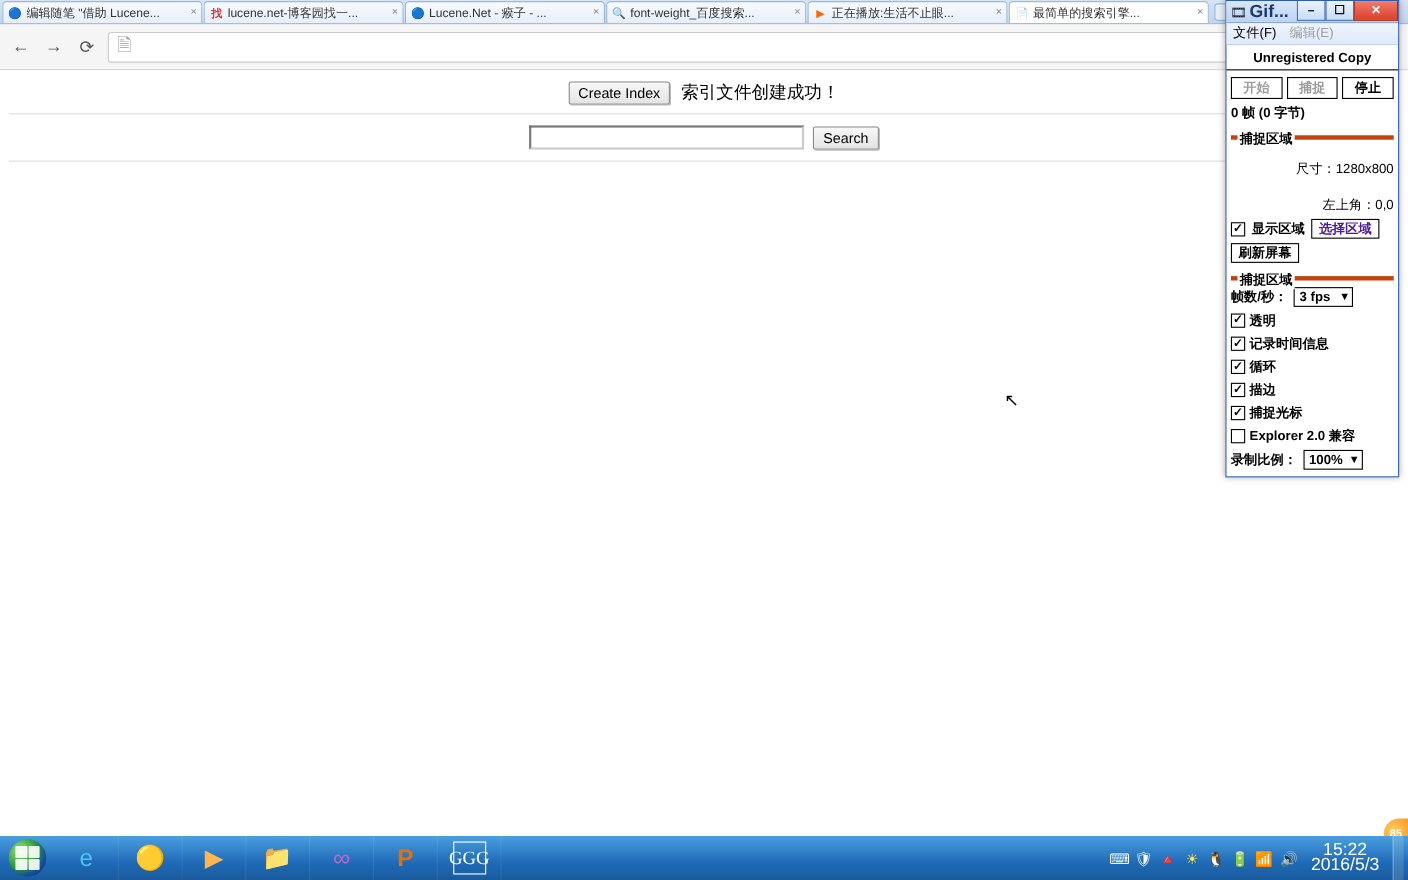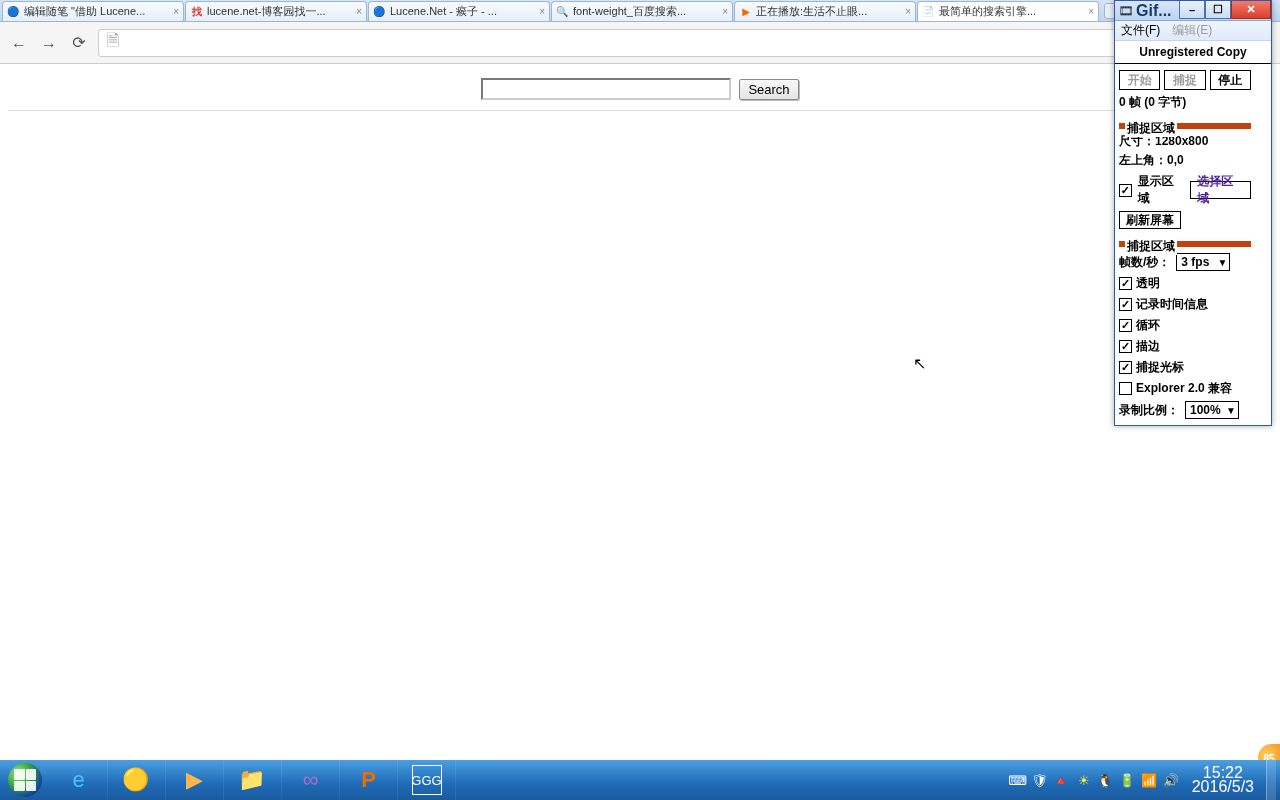--- a/index.html
+++ b/index.html
@@ -191,48 +191,49 @@
       border-bottom: 1px solid #c3d4ec;
     }
     .gif-menubar span { font-size: 12px; }
     .gif-menubar .dim { color: #9d9d9d; }
     .gif-unreg {
       text-align: center;
       font-weight: bold;
       padding: 4px 0;
       border-bottom: 1px solid #000;
     }
-    .gif-body { padding: 4px 20px 6px 4px; }
+    .gif-body { padding: 4px 4px 6px 4px; }
     .gif-row-btns { display: flex; gap: 4px; margin-top:2px; }
     .sq-btn {
       flex: 1;
       height: 20px;
       border: 1px solid #000;
       background: #fff;
       font-weight: bold;
       font-size: 12px;
       display: flex; align-items: center; justify-content: center;
       cursor: pointer;
     }
     .sq-btn.dim { color: #9d9d9d; }
     .gif-status { font-weight: bold; margin-top: 4px; }
     .fieldset-line {
       position: relative;
-      border-top: 6px solid #c2410c;
+      border-top: 4px solid #c2410c;
       margin-top: 12px;
       padding-top: 2px;
+      text-align: right;
     }
     .fieldset-line .legend {
       position: absolute;
       top: -9px; left: 6px;
       background: #fff;
       padding: 0 2px;
       font-weight: bold;
     }
-    .gif-line { margin-top: 2px; font-weight: bold; }
+    .gif-line { margin-top: 16px; font-weight: normal; }
     .chk-row { display: flex; align-items: center; gap: 4px; margin-top: 4px; font-weight: bold;}
     .chk {
       width: 13px; height: 13px;
       border: 1px solid #000;
       display: inline-flex; align-items: center; justify-content: center;
       font-size: 11px; line-height: 1;
       background: #fff;
     }
     .sel-btn {
       height: 18px; padding: 0 6px;
@@ -346,20 +347,24 @@
   <div class="nav-btn">←</div>
   <div class="nav-btn">→</div>
   <div class="nav-btn">⟳</div>
   <div class="omnibox">
     <span class="page-ico">🗎</span>
   </div>
 </div>
 
 <div class="page-area">
   <div class="center-block">
+    <div class="row1">
+      <button class="btn-3d">Create Index</button>
+      <span class="status-txt">索引文件创建成功！</span>
+    </div>
     <div class="row2">
       <input class="search-input" type="text" value="" style="">
       <button class="btn-3d">Search</button>
     </div>
   </div>
   <div class="cursor">↖</div>
   <div class="badge-85">85</div>
 </div>
 
 <div class="gif-window">
@@ -465,21 +470,21 @@
     <div class="task-item">
         <span class="ico">📁</span>
       </div>
     <div class="task-item">
         <span class="ico" style="color:#ba68c8">∞</span>
       </div>
     <div class="task-item">
         <span class="ico" style="color:#ef6c00;font-weight:bold;">P</span>
       </div>
     <div class="task-item">
-        <span class="ico" style="font-size:13px;border:1px solid #fff;padding:2px;color:#fff;">GGG</span>
+        <span class="ico" style="font-size:17px;border:1px solid #fff;padding:2px;color:#fff;font-family:Liberation Serif, serif;">GGG</span>
       </div>
   </div>
   <div class="tray">
     <span class="tray-ico">⌨</span>
     <span class="tray-ico">🛡</span>
     <span class="tray-ico" style="color:#ff7043">🔺</span>
     <span class="tray-ico" style="color:#ffeb3b">☀</span>
     <span class="tray-ico">🐧</span>
     <span class="tray-ico">🔋</span>
     <span class="tray-ico">📶</span>

